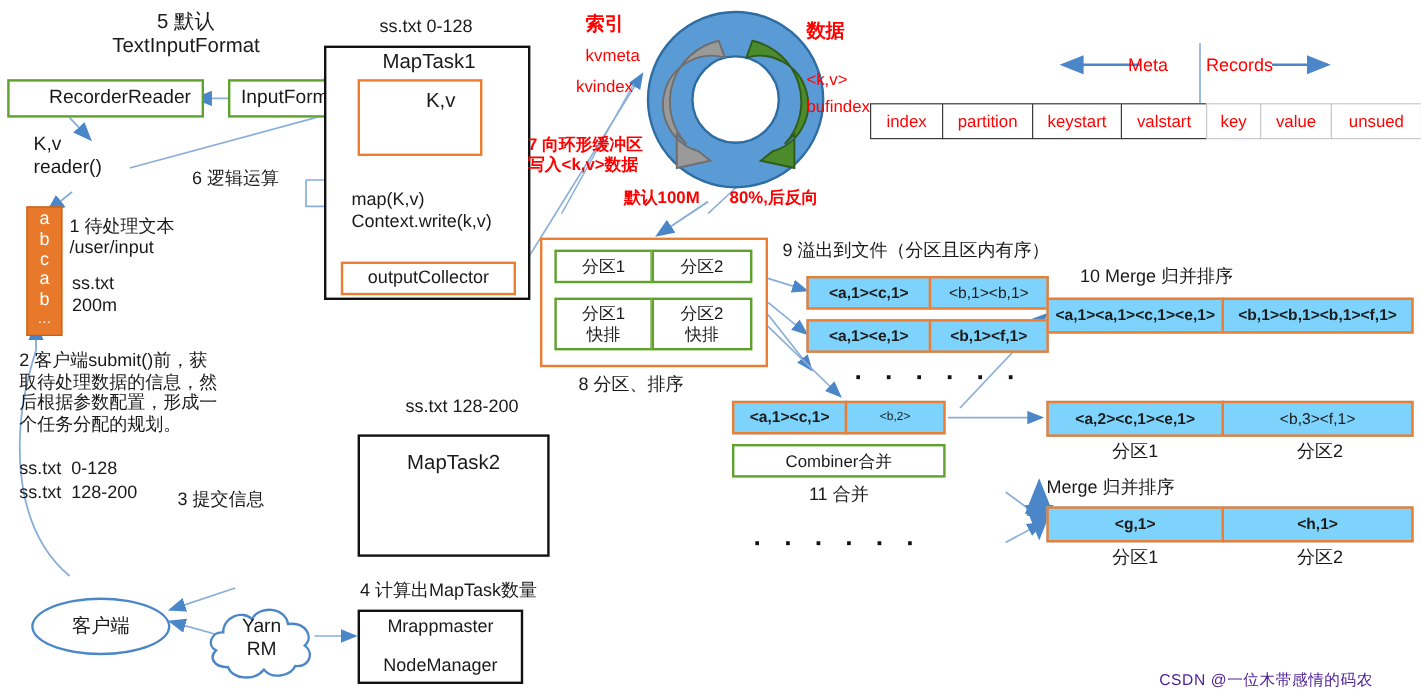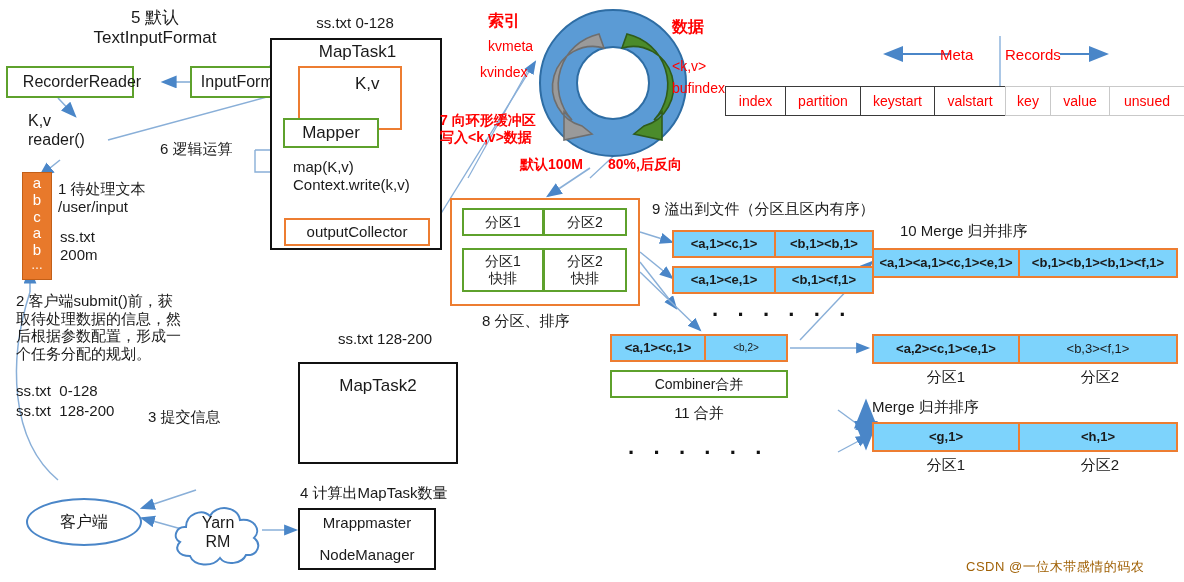--- a/index.html
+++ b/index.html
@@ -67,21 +67,21 @@
   }
 
   .metatable { position:absolute; display:flex; }
   .metatable .mc {
     display:flex; align-items:center; justify-content:center;
     color:#FF0000; background:#fff; font-size:14px;
   }
   .metatable .meta-c { border:1.5px solid #3a3a3a; margin-left:-1.5px; }
   .metatable .rec-c  { border:1px solid #c9c9c9; margin-left:-1px; }
 
-  .wm { color:#a16207; font-size:13px; letter-spacing:0.5px; }
+  .wm { color:#4c1d95; font-size:13px; letter-spacing:0.5px; }
   .dots { letter-spacing:6px; font-weight:bold; font-size:22px; color:#111; }
 </style>
 </head>
 <body>
 
 <div id="stage">
 
   <svg class="layer">
     <defs>
       <marker id="ahb" markerWidth="9" markerHeight="9" refX="7" refY="3.2" orient="auto">
@@ -156,21 +156,21 @@
     <line x1="185" y1="530" x2="142" y2="518" stroke="#89AFD8" stroke-width="1.5" marker-end="url(#ahb2)"></line>
 
     <line x1="262" y1="530" x2="296" y2="530" stroke="#89AFD8" stroke-width="1.4" marker-end="url(#ahb2)"></line>
 
     <line x1="292" y1="522" x2="300" y2="508" stroke="#89AFD8" stroke-width="0"></line>
   </svg>
 
   <div class="abs txt ctr" style="left:60px; top:8px; width:190px; font-size:17px;">5 默认
 TextInputFormat</div>
 
-  <div class="box b-green" style="left:6px; top:66px; width:128px; height:32px; font-size:16px;padding-left:24px;">
+  <div class="box b-green" style="left:6px; top:66px; width:164px; height:32px; font-size:16px;padding-left:24px;">
     <span>RecorderReader</span>
   </div>
 
   <div class="box b-green" style="left:190px; top:66px; width:108px; height:32px; font-size:16px;">
     <span>InputFormat</span>
   </div>
 
   <div class="abs txt" style="left:28px; top:112px; font-size:16px;">K,v
 reader()</div>
 
@@ -214,23 +214,20 @@
 
   <div class="abs txt ctr" style="left:275px; top:14px; width:160px; font-size:15px;">ss.txt 0-128</div>
 
   <div class="abs b-black" style="left:270px; top:38px; width:172px; height:212px; background:#fff;"></div>
 
   <div class="abs txt ctr" style="left:280px; top:42px; width:155px; font-size:17px;">MapTask1</div>
 
   <div class="abs b-orange" style="left:298px; top:66px; width:104px; height:64px;"></div>
   <div class="abs txt" style="left:355px; top:74px; font-size:17px;">K,v</div>
 
-  <div class="box b-green" style="left:283px; top:118px; width:96px; height:30px; font-size:17px;">
-    <span>Mapper</span>
-  </div>
 
   <div class="abs txt" style="left:160px; top:140px; font-size:15px;">6 逻辑运算</div>
 
   <div class="abs txt" style="left:293px; top:158px; font-size:15px;">map(K,v)
 Context.write(k,v)</div>
 
   <div class="box b-orange" style="left:284px; top:218px; width:146px; height:28px; font-size:15px;">
     <span>outputCollector</span>
   </div>
 
@@ -301,21 +298,21 @@
     <span class="txt ctr">分区2
 快排</span>
   </div>
 
   <div class="abs txt" style="left:482px; top:312px; font-size:15px;">8 分区、排序</div>
 
   <div class="abs txt" style="left:652px; top:200px; font-size:15px;">9 溢出到文件（分区且区内有序）</div>
 
   <div class="cellrow" style="left:672px; top:230px;">
     <div class="b-orange" style="width:104px; height:28px; font-size:13px; font-weight:bold;">&lt;a,1&gt;&lt;c,1&gt;</div>
-    <div class="b-orange" style="width:100px; height:28px; font-size:13px; font-weight:bold; margin-left:-2px;">&lt;b,1&gt;&lt;b,1&gt;</div>
+    <div class="b-orange" style="width:100px; height:28px; font-size:13px; font-weight:normal; margin-left:-2px;">&lt;b,1&gt;&lt;b,1&gt;</div>
   </div>
 
   <div class="cellrow" style="left:672px; top:266px;">
     <div class="b-orange" style="width:104px; height:28px; font-size:13px; font-weight:bold;">&lt;a,1&gt;&lt;e,1&gt;</div>
     <div class="b-orange" style="width:100px; height:28px; font-size:13px; font-weight:bold; margin-left:-2px;">&lt;b,1&gt;&lt;f,1&gt;</div>
   </div>
 
   <div class="abs dots" style="left:712px; top:302px;">· · ·   · · ·</div>
 
   <div class="abs txt" style="left:900px; top:222px; font-size:15px;">10 Merge 归并排序</div>

